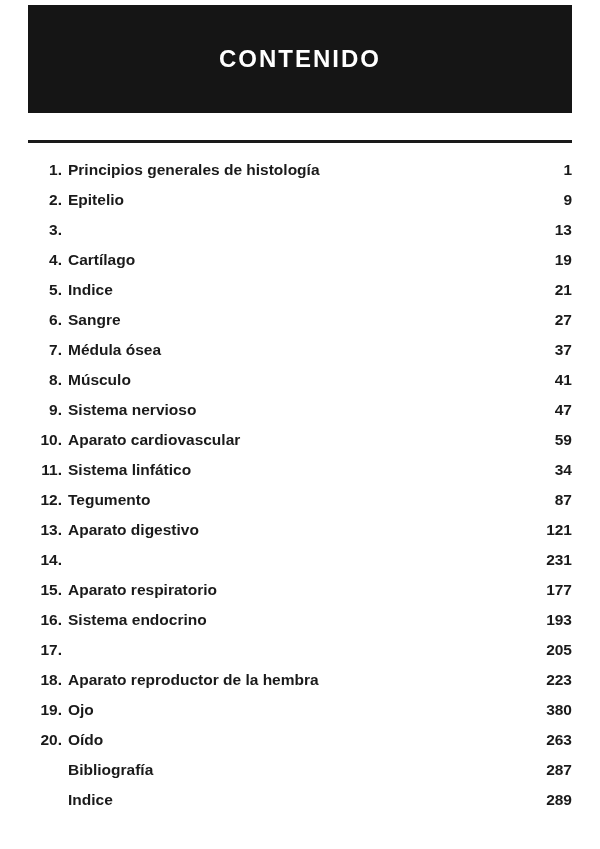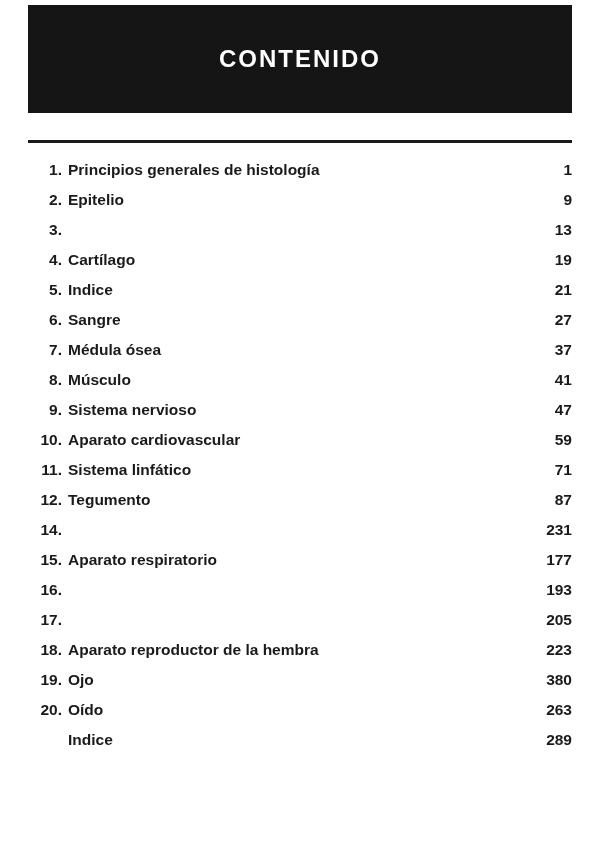--- a/index.html
+++ b/index.html
@@ -127,43 +127,49 @@
 
     <div class="row">
       <span class="num">10.</span>
       <span class="title">Aparato cardiovascular</span>
       <span class="pageno">59</span>
     </div>
 
     <div class="row">
       <span class="num">11.</span>
       <span class="title">Sistema linfático</span>
-      <span class="pageno">71</span>
+      <span class="pageno">34</span>
     </div>
 
     <div class="row">
       <span class="num">12.</span>
       <span class="title">Tegumento</span>
       <span class="pageno">87</span>
     </div>
 
+    <div class="row">
+      <span class="num">13.</span>
+      <span class="title">Aparato digestivo</span>
+      <span class="pageno">121</span>
+    </div>
 
     <div class="row">
       <span class="num">14.</span>
       <span class="pageno">231</span>
     </div>
 
     <div class="row">
       <span class="num">15.</span>
       <span class="title">Aparato respiratorio</span>
       <span class="pageno">177</span>
     </div>
 
     <div class="row">
       <span class="num">16.</span>
+      <span class="title">Sistema endocrino</span>
       <span class="pageno">193</span>
     </div>
 
     <div class="row">
       <span class="num">17.</span>
       <span class="pageno">205</span>
     </div>
 
     <div class="row">
       <span class="num">18.</span>
@@ -177,20 +183,25 @@
       <span class="pageno">380</span>
     </div>
 
     <div class="row">
       <span class="num">20.</span>
       <span class="title">Oído</span>
       <span class="pageno">263</span>
     </div>
 
 
+    <div class="row">
+      <span class="num"></span>
+      <span class="title">Bibliografía</span>
+      <span class="pageno">287</span>
+    </div>
 
     <div class="row">
       <span class="num"></span>
       <span class="title">Indice</span>
       <span class="pageno">289</span>
     </div>
   </div>
 
 </div>
 

